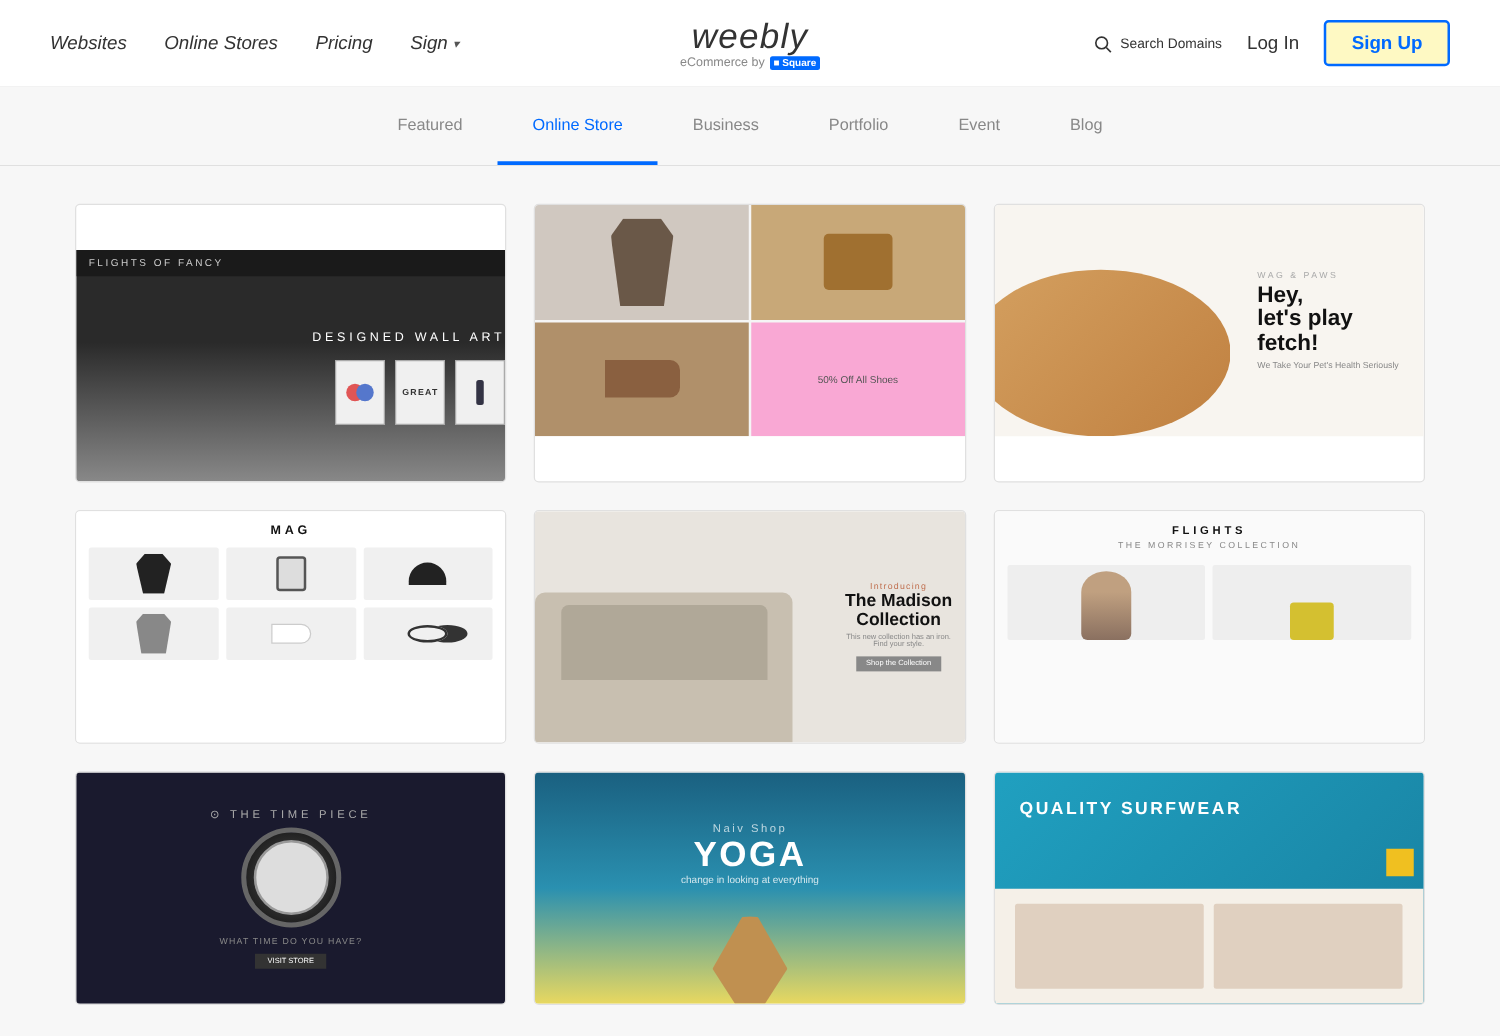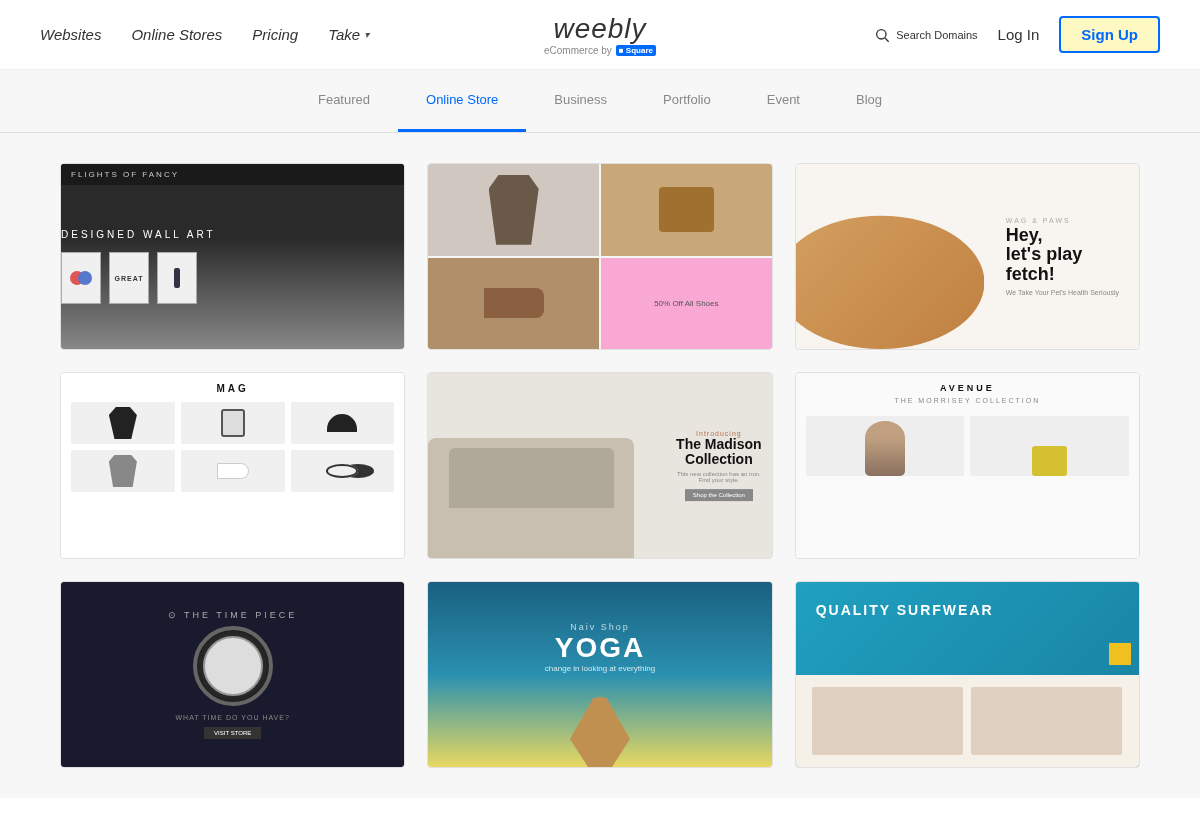--- a/index.html
+++ b/index.html
@@ -153,22 +153,23 @@
       overflow: hidden;
       background: #ccc;
       position: relative;
     }
 
     
     .card-flights-fancy {
       background: linear-gradient(180deg, #2a2a2a 40%, #888 100%);
       display: flex;
       flex-direction: column;
-      align-items: flex-start;
-      justify-content: center;
+      align-items: flex-end;
+      justify-content: center;
+      margin-top: 36px;
     }
     .card-flights-fancy .card-title-bar {
       width: 100%;
       background: #1a1a1a;
       padding: 6px 10px;
       color: #ccc;
       font-size: 8px;
       letter-spacing: 2px;
       text-transform: uppercase;
       position: absolute;
@@ -394,21 +395,21 @@
   </style>
 </head>
 <body>
 
 <header class="header">
   <nav class="header-left">
     <a class="nav-link">Websites</a>
     <a class="nav-link">Online Stores</a>
     <a class="nav-link">Pricing</a>
     <div class="nav-link nav-more">
-      <span>Take</span>
+      <span>Sign</span>
       <span class="chevron-down">▾</span>
     </div>
   </nav>
 
   <div class="header-center">
     <div class="logo-text">weebly</div>
     <div class="logo-sub">
       <span>eCommerce by</span>
       <span class="square-badge">■ Square</span>
     </div>
@@ -525,21 +526,21 @@
           <div class="madison-intro">Introducing</div>
           <div class="madison-title">The Madison<br>Collection</div>
           <div class="madison-sub">This new collection has an iron.<br>Find your style.</div>
           <div class="madison-btn">Shop the Collection</div>
         </div>
       </div>
     </div>
 
     <div class="template-card">
       <div class="card-img card-avenue">
-        <div class="avenue-title">AVENUE</div>
+        <div class="avenue-title">FLIGHTS</div>
         <div class="avenue-collection">THE MORRISEY COLLECTION</div>
         <div class="avenue-products">
           <div class="avenue-product">
             <div class="woman-silhouette"></div>
           </div>
           <div class="avenue-product">
             <div class="bag-avenue"></div>
           </div>
         </div>
       </div>

